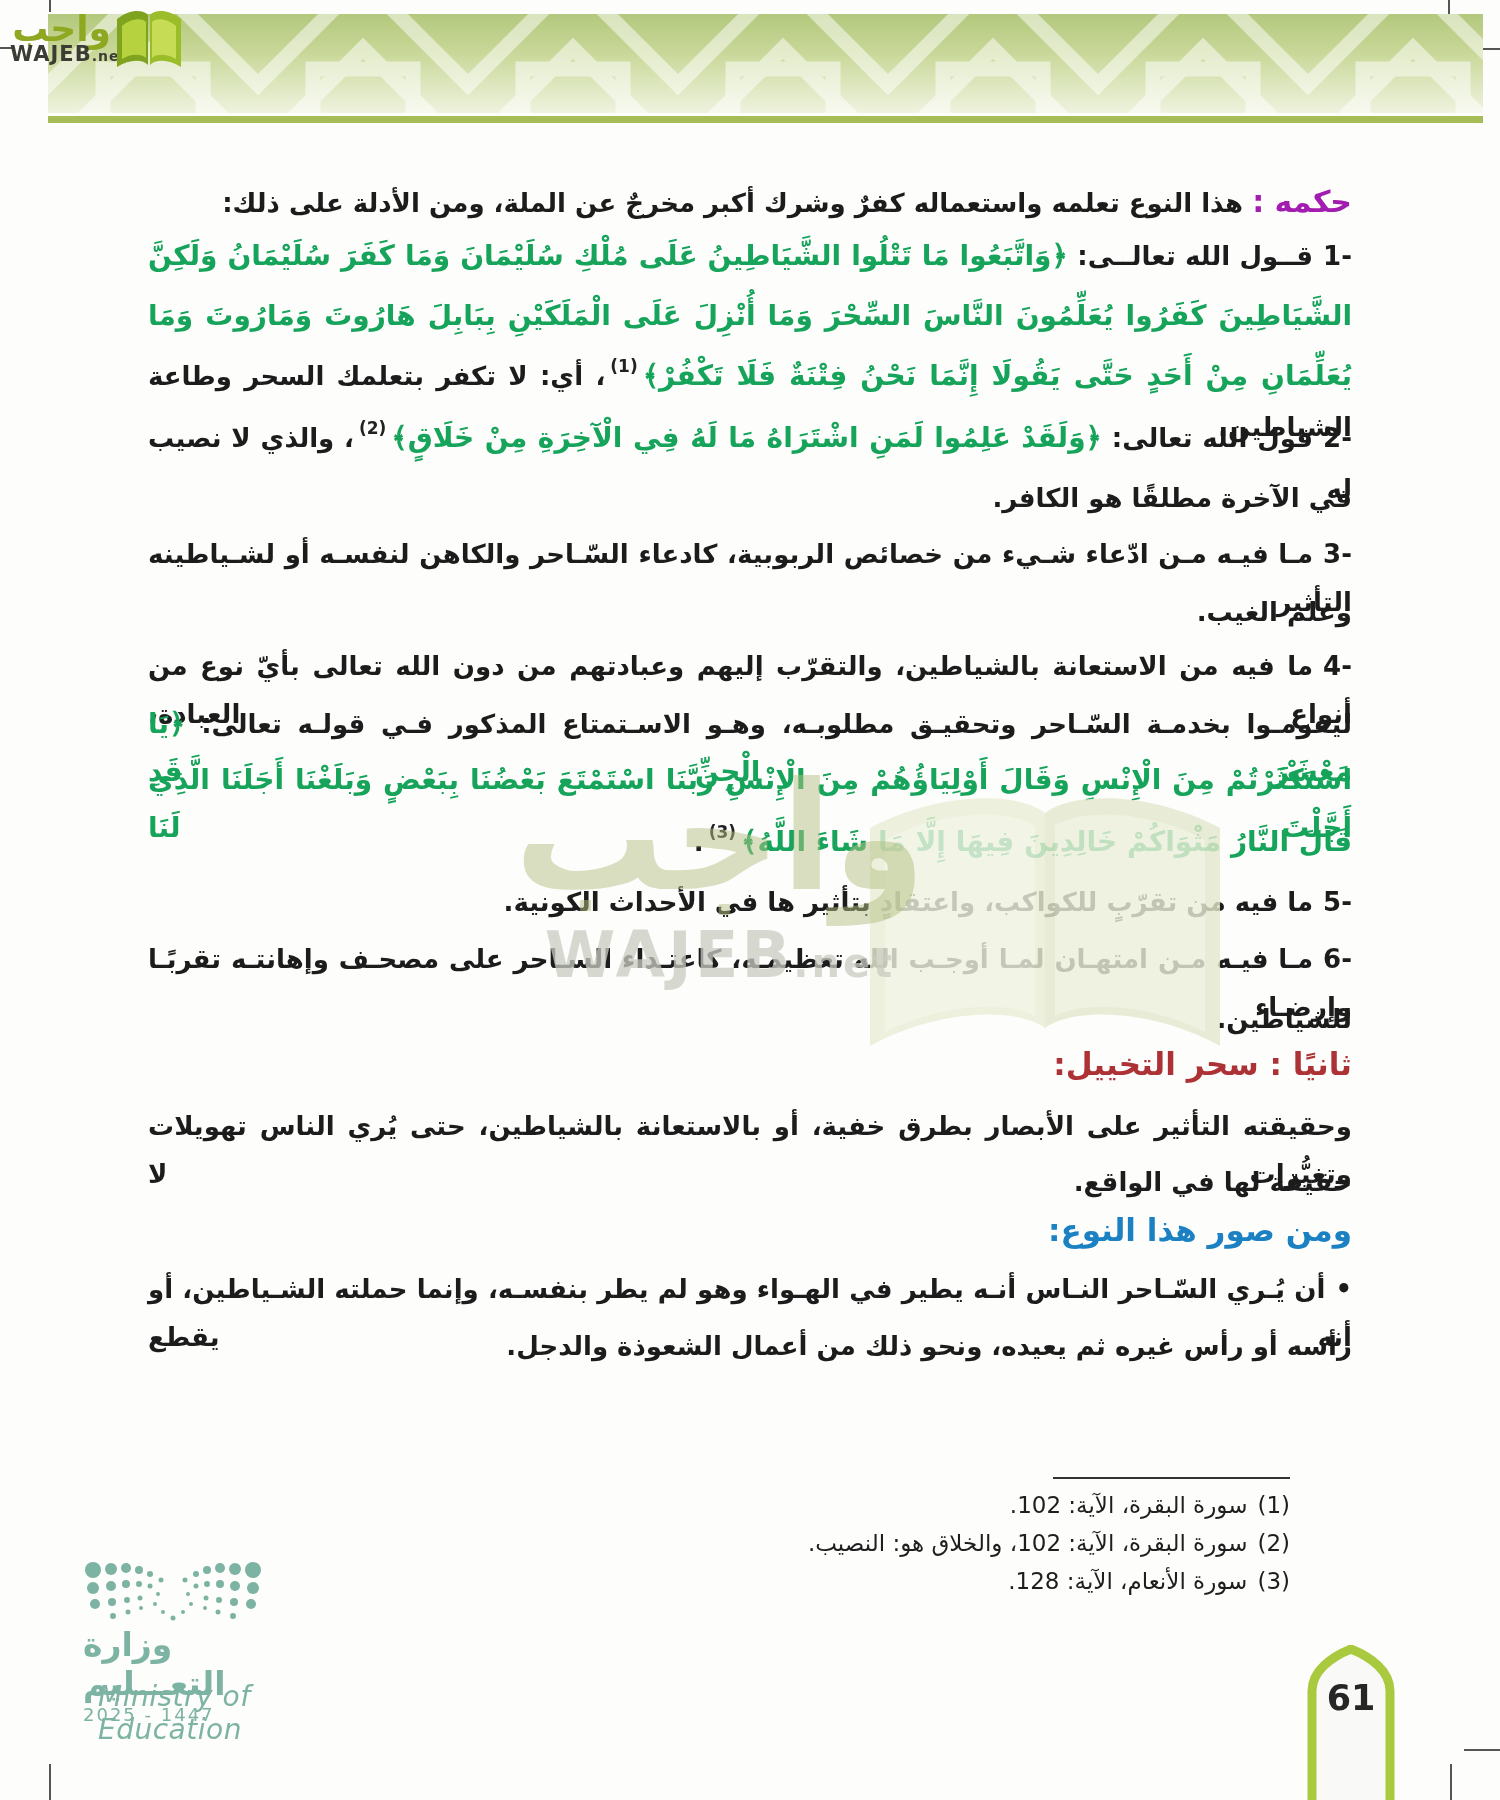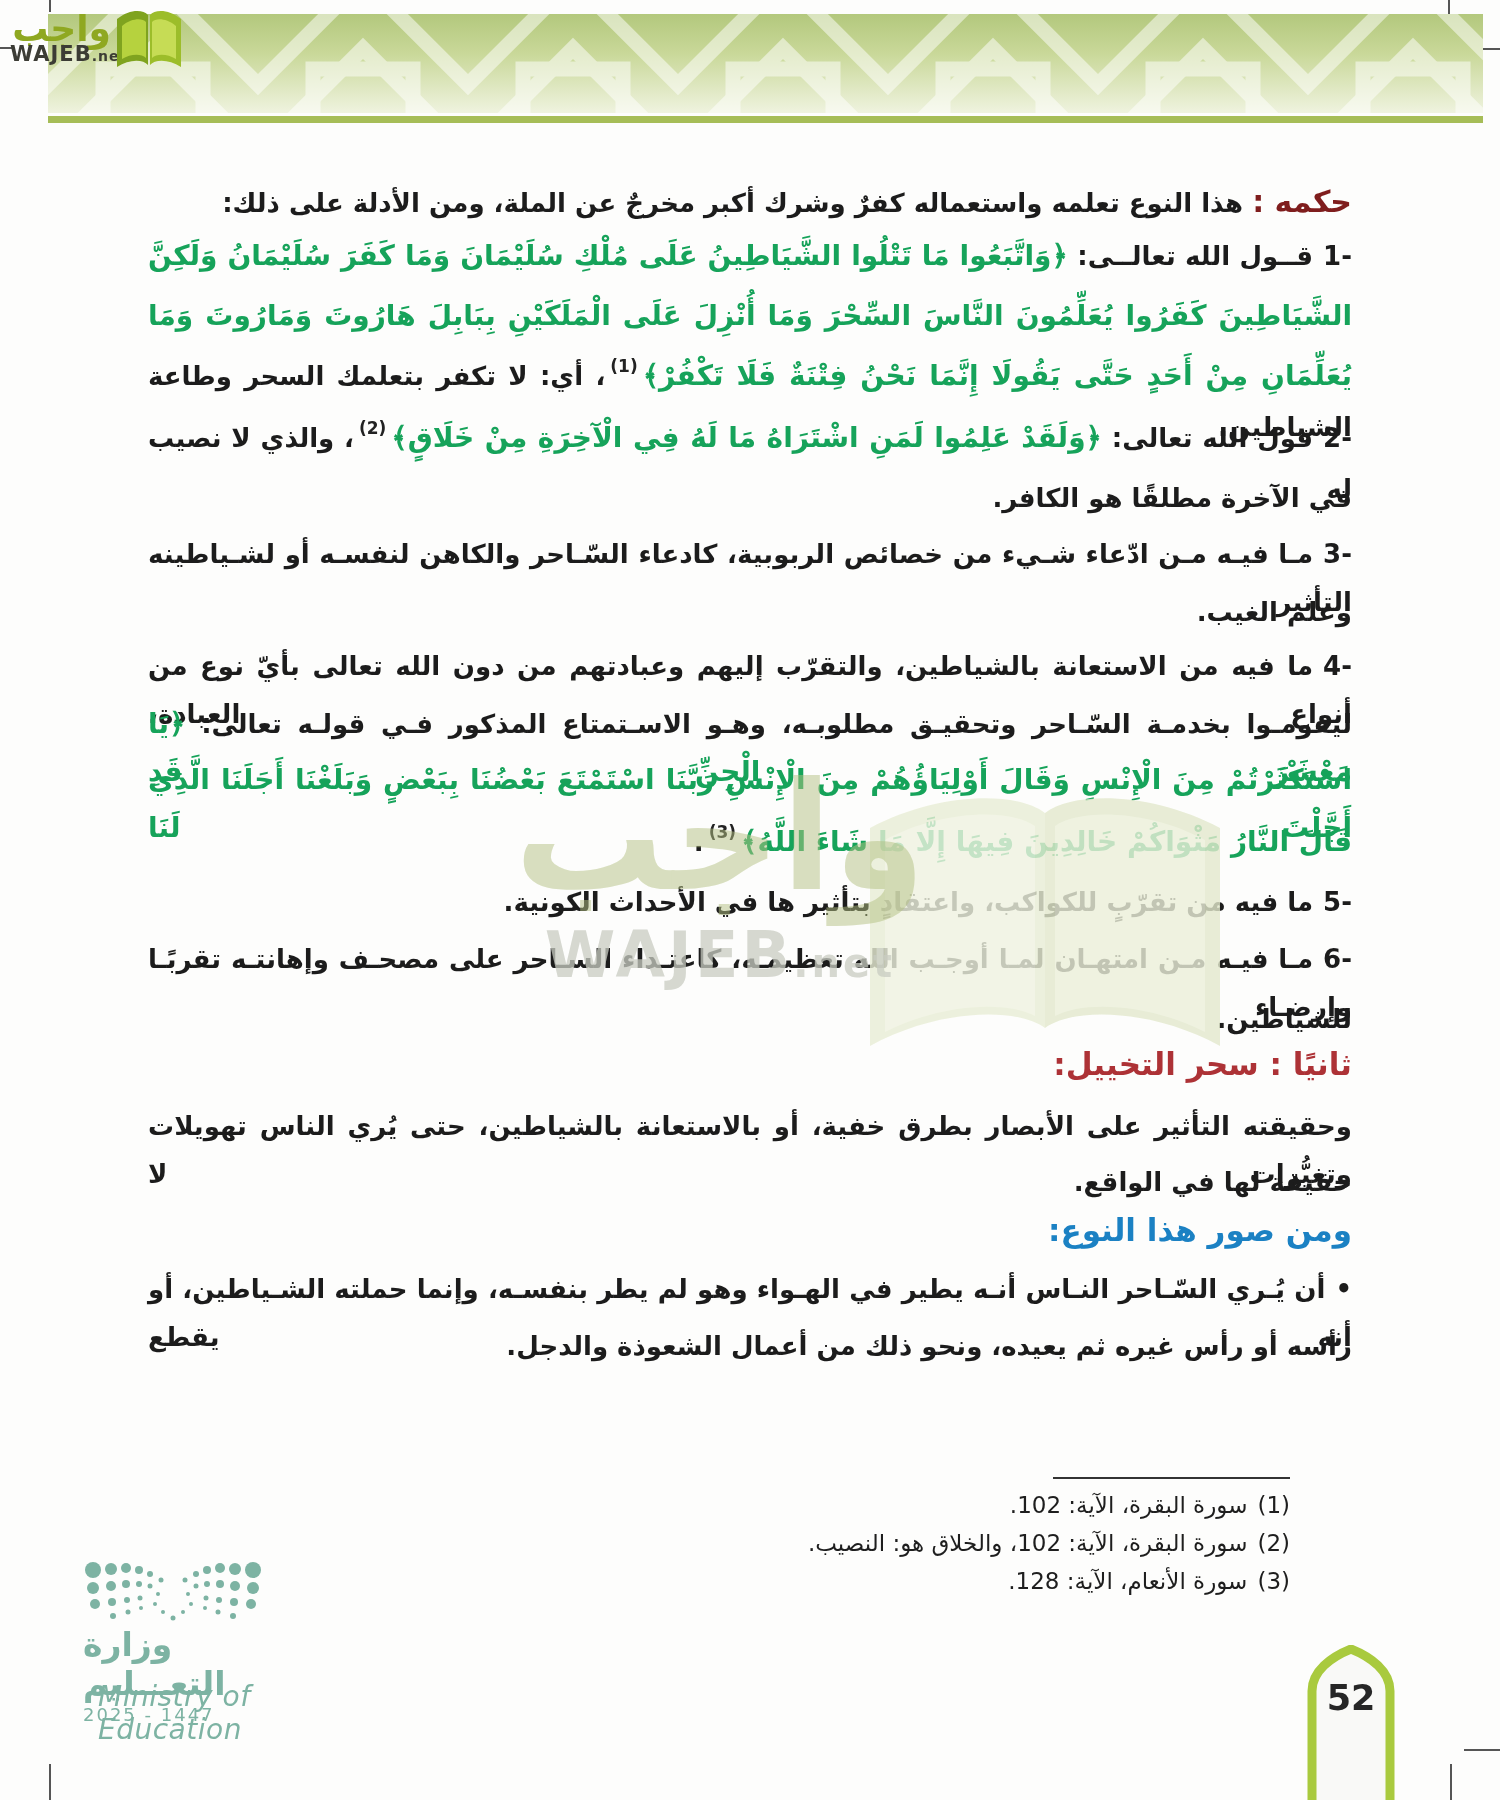--- a/index.html
+++ b/index.html
@@ -20,21 +20,21 @@
   .wajeb-en .suffix{font-size:14px;}
   #wajeb-book{position:absolute;left:104px;top:0px;}
   
   .line{position:absolute;left:148px;width:1204px;height:48px;line-height:48px;
         direction:rtl;font-weight:700;font-size:26px;color:#1c1c1c;}
   .fill{text-align:justify;text-align-last:justify;}
   .right{text-align:right;white-space:nowrap;}
   .quran{color:#16a35a;font-size:28px;}
   .num,.bullet{display:inline-block;direction:ltr;margin-left:10px;}
   .ref{display:inline-block;direction:ltr;position:relative;top:-13px;font-size:17px;color:#222;margin:0 5px;}
-  .red1{color:#7f1d1d;font-size:30px;}
+  .red1{color:#a21caf;font-size:30px;}
   .red2{color:#ad3236;font-size:31px;}
   .blue{color:#1b81c3;font-size:31px;margin-left:48px;}
   .pad-heading{padding-right:62px;}
   .pad-wrap{padding-right:78px;}
   
   #footnote-rule{position:absolute;left:1053px;top:1477px;width:237px;height:2px;background:#333;}
   .foot{position:absolute;right:210px;direction:rtl;text-align:right;font-size:23px;color:#1e1e1e;white-space:nowrap;}
   
   .wm{position:absolute;pointer-events:none;}
   #wm-ar{left:420px;top:762px;width:600px;text-align:center;font-size:150px;font-weight:bold;
@@ -201,15 +201,15 @@
       </g>
     </svg>
     <div id="moe-ar">وزارة التعـــليم</div>
     <div id="moe-en">Ministry of Education</div>
     <div id="moe-yr">2025 - 1447</div>
   </div>
 
   <svg id="arch" width="92" height="155" viewBox="0 0 92 155">
     <path d="M7,155 L7,46 C7,26 26,12 46,4 C66,12 85,26 85,46 L85,155" fill="#f9f9f7" stroke="#a9ca3e" stroke-width="9" stroke-linejoin="round"></path>
   </svg>
-  <div id="page-num">52</div>
+  <div id="page-num">61</div>
 
 </div>
 
 </body></html>

